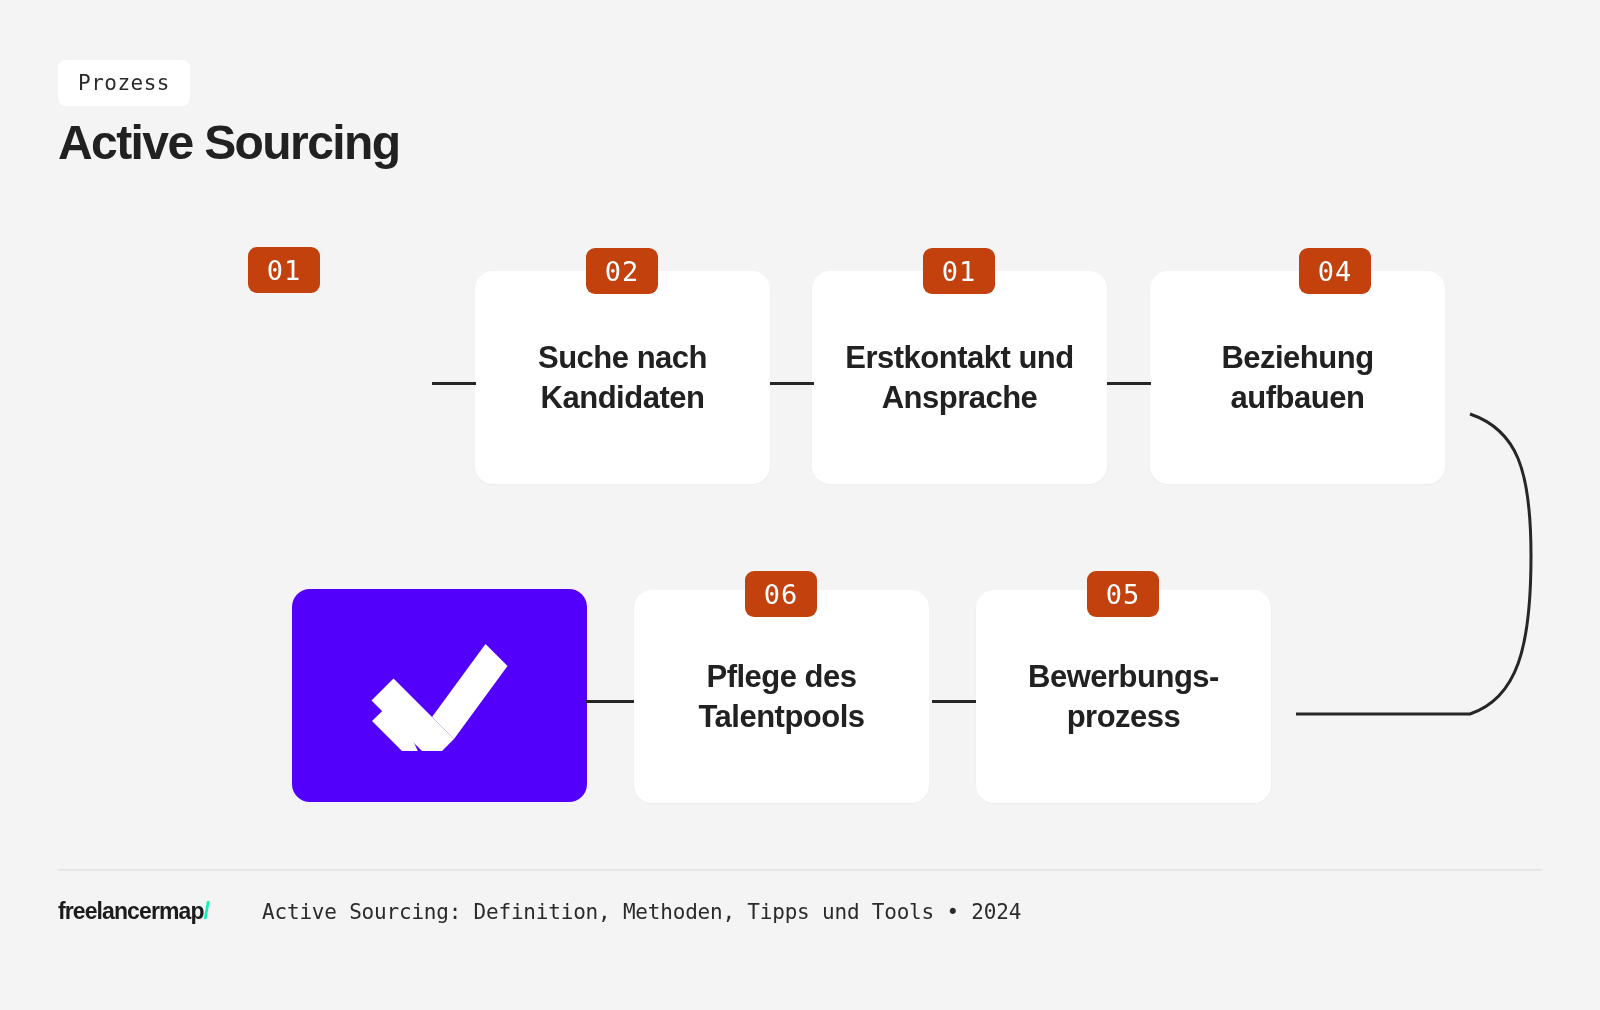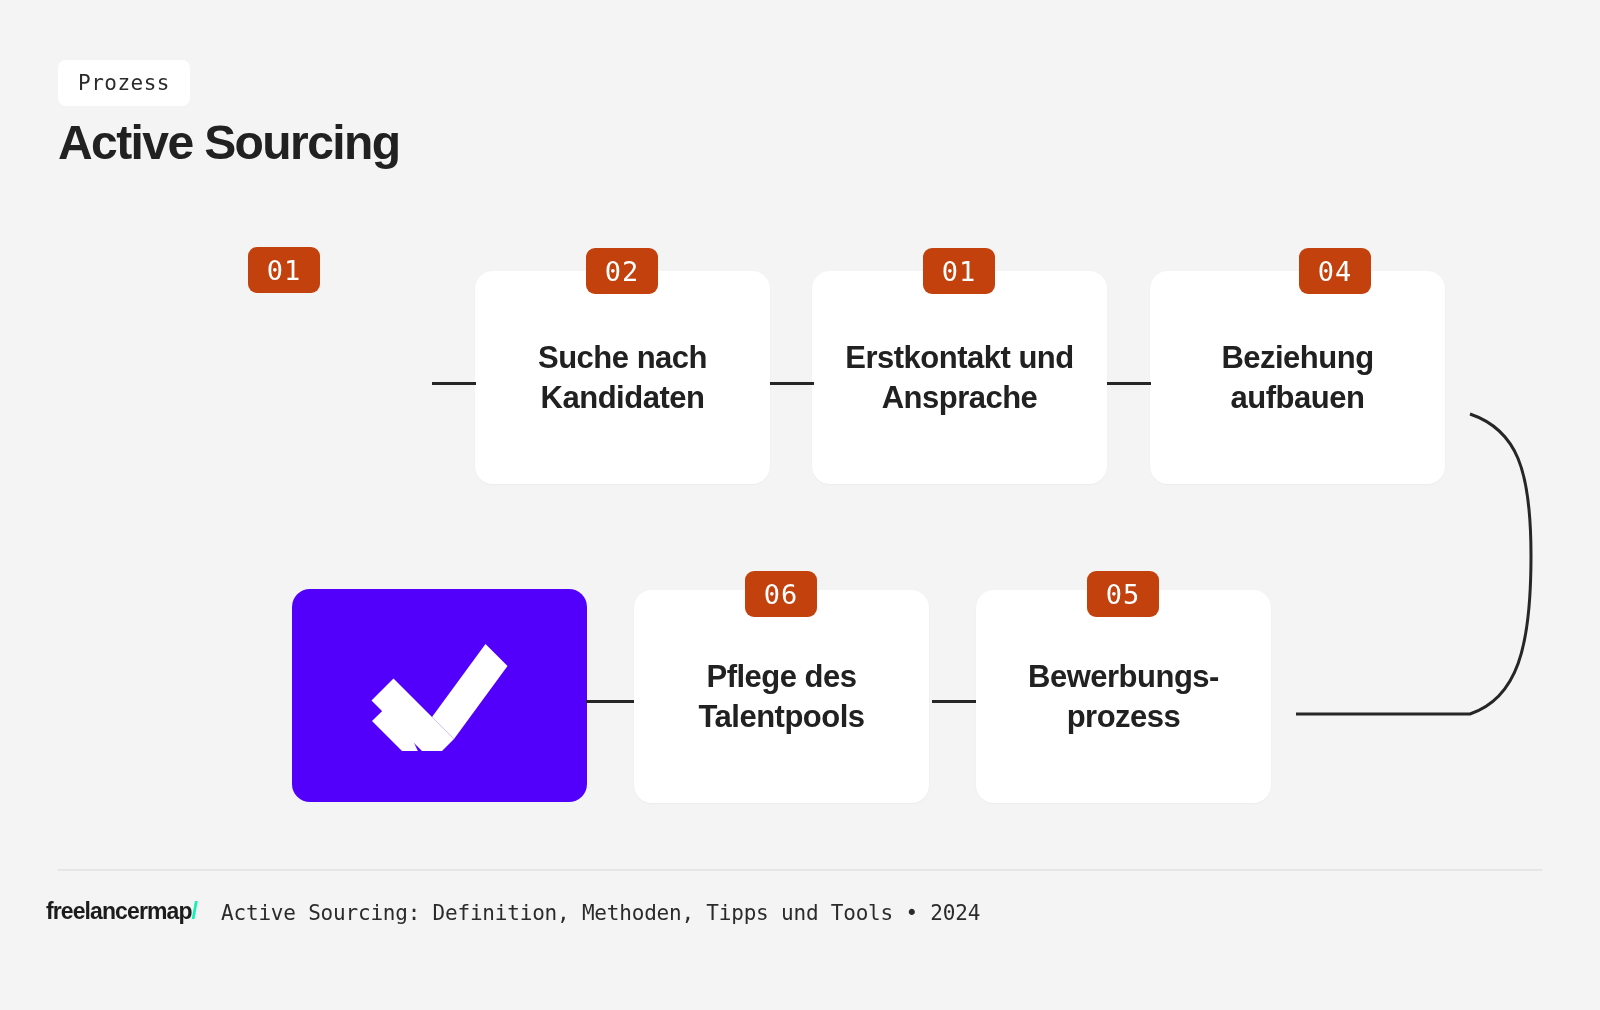--- a/index.html
+++ b/index.html
@@ -73,30 +73,30 @@
     display:flex; align-items:center; justify-content:center;
   }
   .check-card svg { display:block; }
 
   
   .divider {
     position:absolute; left:58px; top:869px;
     width:1484px; height:2px; background:#E6E6E6;
   }
   .footer {
-    position:absolute; left:46px; top:898px;
-    display:flex; align-items:flex-end;
+    position:absolute; left:58px; top:898px;
+    display:flex; align-items:center;gap:37px;
   }
   .logo {
     font-size:23px; font-weight:bold; color:#1C1C1C;
     letter-spacing:-0.9px;
   }
   .logo .slash { color:#10F3B6; font-weight:bold; }
   .caption {
-    margin-left:24px;
+    margin-left:16px;
     font-family:"DejaVu Sans Mono", monospace;
     font-size:21px; color:#2B2B2B; letter-spacing:-0.2px;
   }
 </style>
 </head>
 <body>
 
 <div class="canvas">
 
   <div class="kicker">

